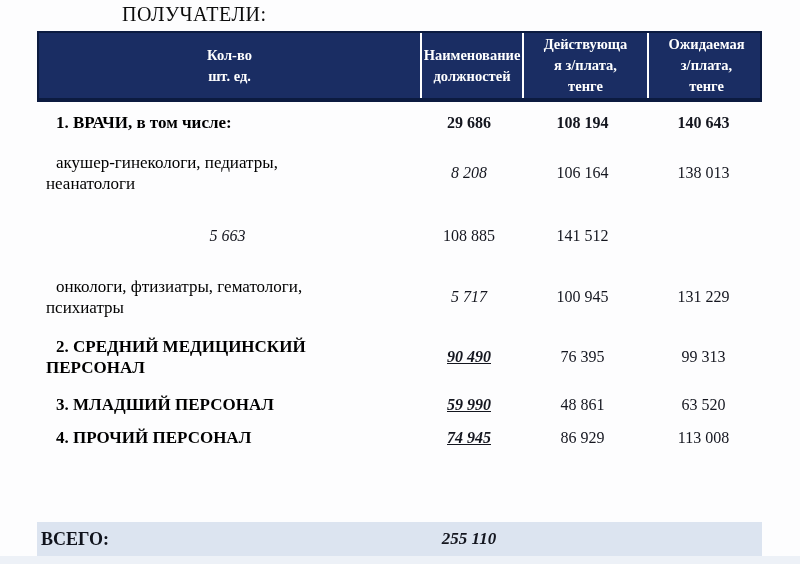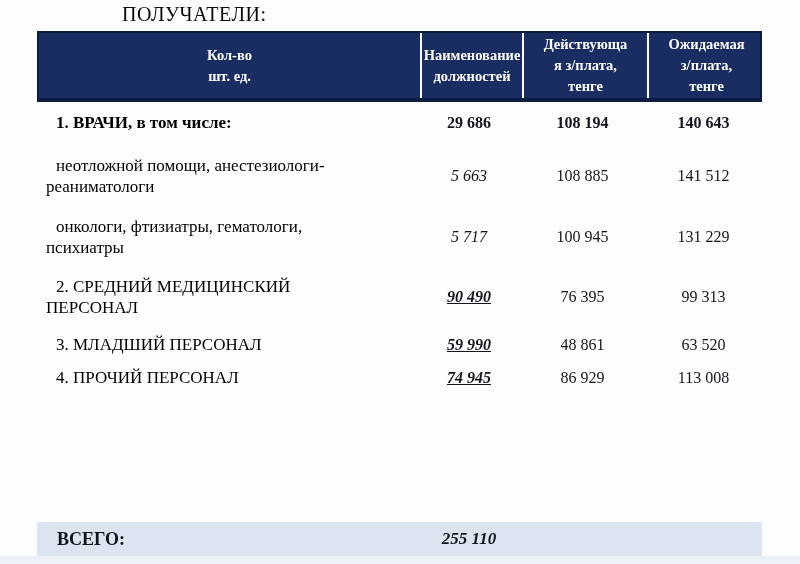--- a/index.html
+++ b/index.html
@@ -70,36 +70,36 @@
     line-height: 21px;
     color: #000000;
   }
   .num {
     text-align: center;
     font-size: 16px;
     color: #14161f;
   }
   .lead .td-name, .lead .num { font-weight: bold; }
   .sub .cnt { font-style: italic; }
-  .group .td-name { font-weight: normal; }
+  .group .td-name { font-weight: bold; }
   .group .cnt { font-weight: bold; font-style: italic; text-decoration: underline; }
   .note { font-style: italic; }
   .total {
     position: absolute;
     left: 37px; top: 522px;
     width: 725px; height: 34px;
     background: #dce4f0;
     display: grid;
     grid-template-columns: 381px 102px 125px 117px;
     align-items: center;
   }
   .total .label {
     font-weight: bold;
     font-size: 18px;
-    padding-left: 20px;
+    padding-left: 4px;
     color: #10131c;
   }
   .total .num {
     font-weight: bold;
     font-style: italic;
     font-size: 17px;
   }
   .bottom-strip {
     position: absolute;
     left: 0; top: 556px;
@@ -131,24 +131,29 @@
     <div class="tbody">
 
       <div class="tr r0 lead">
         <div class="td-name"><span>1. ВРАЧИ, в том числе:</span><span class="note"></span></div>
         <div class="num cnt">29 686</div>
         <div class="num">108 194</div>
         <div class="num">140 643</div>
       </div>
 
 
+      <div class="tr r2 sub">
+        <div class="td-name"><span>акушер-гинекологи, педиатры,
+неанатологи</span><span class="note"></span></div>
+        <div class="num cnt">8 208</div>
+        <div class="num">106 164</div>
+        <div class="num">138 013</div>
+      </div>
 
       <div class="tr r3 sub">
-        <div class="td-name"><span>неотложной помощи, анестезиологи-
-реаниматологи</span><span class="note"></span></div>
         <div class="num cnt">5 663</div>
         <div class="num">108 885</div>
         <div class="num">141 512</div>
       </div>
 
       <div class="tr r4 sub">
         <div class="td-name"><span>онкологи, фтизиатры, гематологи,
 психиатры</span><span class="note"></span></div>
         <div class="num cnt">5 717</div>
         <div class="num">100 945</div>

